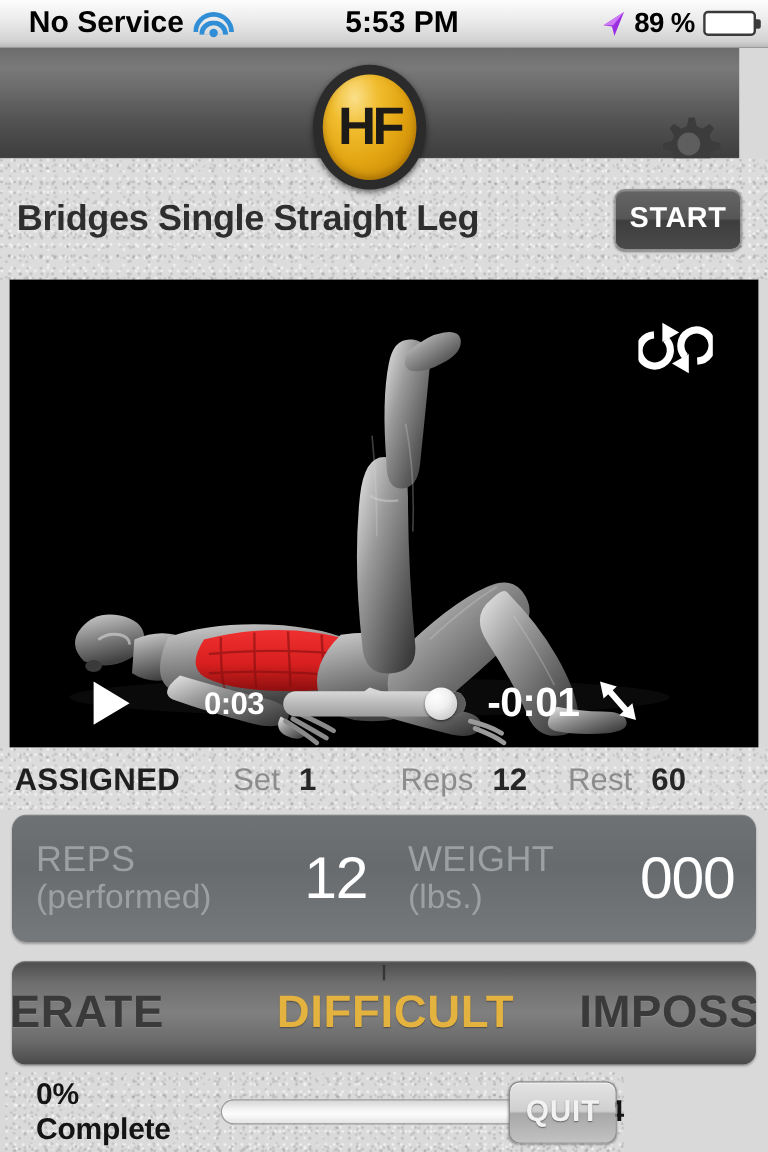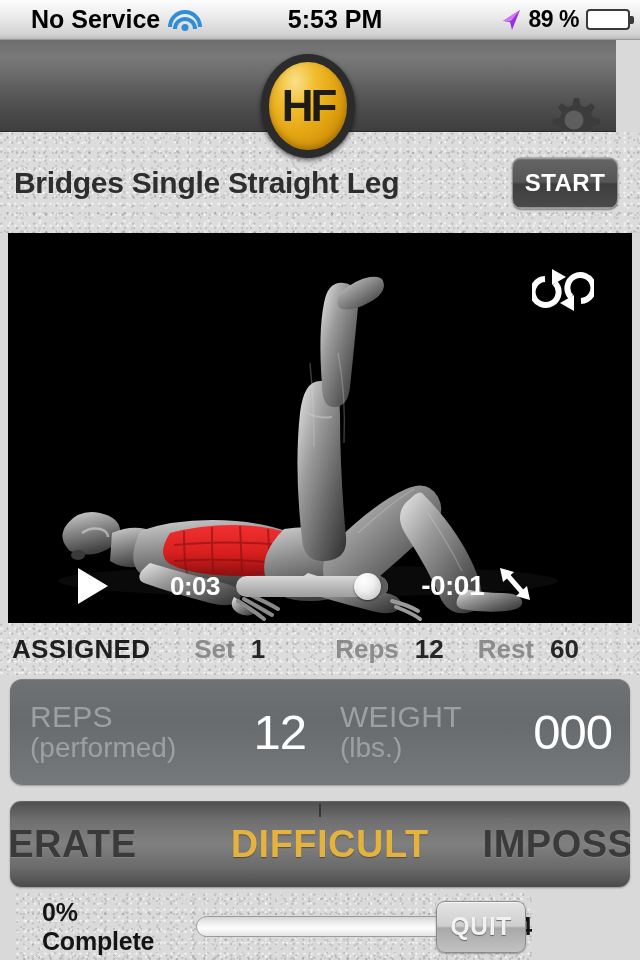--- a/index.html
+++ b/index.html
@@ -49,21 +49,21 @@
     width: 640px; height: 40px;
     background: linear-gradient(to bottom, #fdfdfd 0%, #eaeaea 45%, #d2d2d2 88%, #bcbcbc 100%);
     border-bottom: 1px solid #9a9a9a;
     box-sizing: border-box;
     display: flex;
     align-items: center;
     font-weight: bold;
     font-size: 25px;
     color: #000;
   }
-  .sb-left { display: flex; align-items: center; padding-left: 6px; gap: 10px; margin-left: 25px; }
+  .sb-left { display: flex; align-items: center; padding-left: 24px; gap: 10px; }
   .sb-center { position: absolute; left: 0; right: 0; text-align: center; margin-left: 30px; }
   .sb-right { position: absolute; right: 10px; display: flex; align-items: center; gap: 7px; }
   .sb-pct { font-size: 23px; letter-spacing: -.5px; }
 
   .wifi { width: 30px; height: 22px; position: relative; }
   .wifi i {
     position: absolute;
     border: 4px solid #2f8ed6;
     border-bottom: none;
     border-radius: 50% 50% 0 0 / 100% 100% 0 0;
@@ -238,45 +238,44 @@
   #scrub-knob {
     position: absolute;
     left: 130px; top: -3px;
     width: 27px; height: 27px;
     border-radius: 50%;
     background: radial-gradient(circle at 35% 28%, #ffffff 0%, #f0f0f0 40%, #cfcfcf 75%, #ababab 100%);
     box-shadow: 0 1px 2px rgba(0,0,0,.55);
   }
   #time-remaining {
     margin-left: 18px;
-    font-size: 28px;
+    font-size: 34px;
     font-weight: bold;
     width: 78px;
     letter-spacing: -.5px;
-    text-align: right;
   }
   #fullscreen-btn { margin-left: 10px; }
 
   
   #assigned-row {
     position: absolute;
     left: 0; top: 623px;
     width: 640px; height: 52px;
     display: flex;
     align-items: center;
     font-size: 26px;
   }
   #assigned-label {
     font-weight: bold;
     color: #1f1f1f;
     margin-left: 12px;
     letter-spacing: .3px;
   }
   .assigned-pair { display: flex; align-items: baseline; }
-  .assigned-key { color: #8c8c8c; font-weight: bold; }
+  .assigned-key { color: #8c8c8c; font-weight: normal; }
   .assigned-val { color: #262626; font-weight: bold; margin-left: 16px; }
 
   
   #input-panel {
     position: absolute;
     left: 10px; top: 679px;
     width: 620px; height: 106px;
     border-radius: 12px;
     background: linear-gradient(to bottom, #6e7275 0%, #676b6e 40%, #75797c 100%);
     box-shadow: inset 0 1px 0 rgba(255,255,255,.12), 0 1px 2px rgba(0,0,0,.3);
@@ -344,21 +343,21 @@
     color: #e4b23f;
     text-shadow: 0 1px 1px rgba(0,0,0,.35);
     margin-left: 40px;
   }
   .picker-item.clip-left { margin-left: -126px; }
   .picker-item.clip-right { margin-right: -126px; }
 
   
   #bottom-bar {
     position: absolute;
-    left: 16px; top: 893px;
+    left: 4px; top: 893px;
     width: 516px; height: 67px;
     display: flex;
     align-items: center;
   }
   #progress-label {
     margin-left: 26px;
     font-size: 25px;
     font-weight: bold;
     color: #141414;
     letter-spacing: -.2px;

